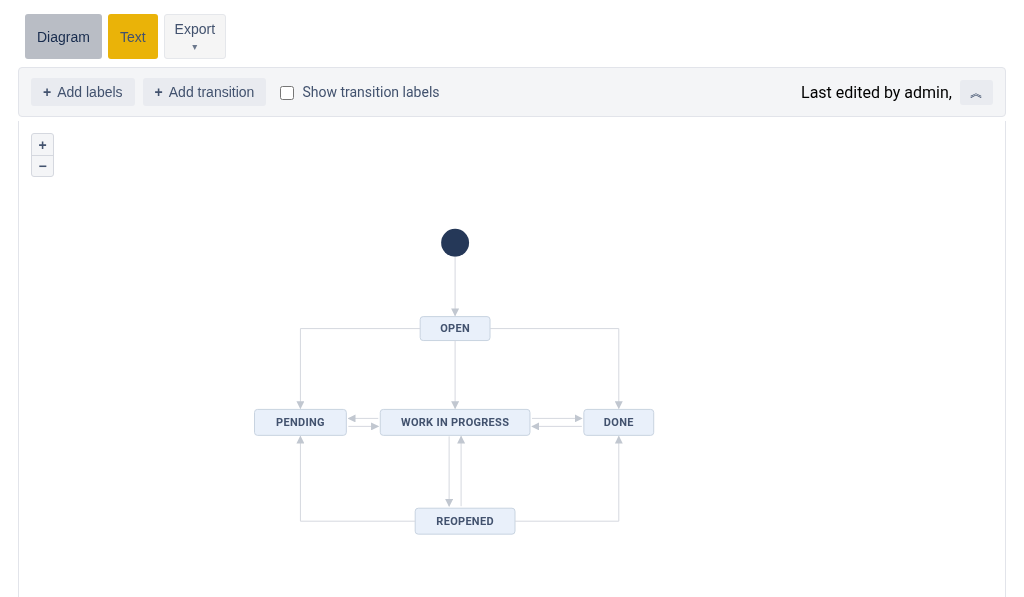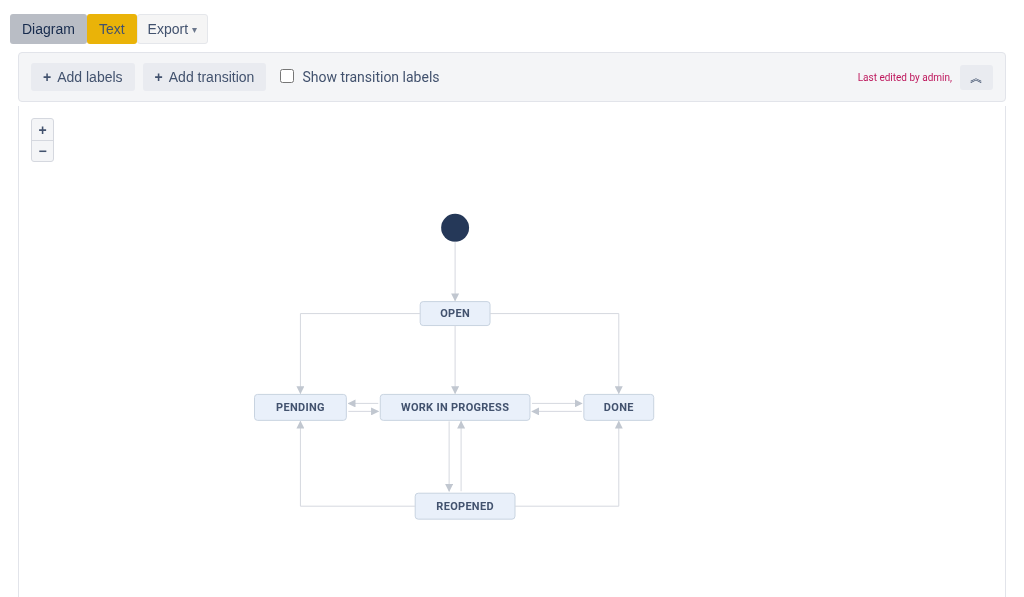--- a/index.html
+++ b/index.html
@@ -10,21 +10,22 @@
     body {
       font-family: -apple-system, BlinkMacSystemFont, "Segoe UI", Roboto, Helvetica, Arial, sans-serif;
       background: #fff;
       color: #172b4d;
       width: 1024px;
       height: 597px;
       overflow: hidden;
     }
     .top-tabs {
       display: flex;
-      padding: 14px 18px 8px 10px;
+      gap: 6px;
+      padding: 14px 18px 8px 25px;
     }
     .tab-btn {
       padding: 6px 12px;
       border-radius: 3px;
       background: #eab308;
       border: none;
       font-size: 14px;
       color: #42526e;
       cursor: pointer;
     }
@@ -36,20 +37,21 @@
       padding: 6px 10px;
       border-radius: 3px;
       background: #f5f5f5;
       border: 1px solid #e5e7eb;
       font-size: 14px;
       color: #42526e;
       cursor: pointer;
       display: inline-flex;
       align-items: center;
       gap: 4px;
+      flex-direction: column;
     }
     .export-btn .caret {
       font-size: 10px;
       color: #6b778c;
     }
     .toolbar {
       margin: 0 18px;
       border: 1px solid #e2e4ea;
       border-radius: 4px;
       background: #f4f5f7;
@@ -73,36 +75,36 @@
       padding: 6px 12px;
       font-size: 14px;
       color: #42526e;
       cursor: pointer;
     }
     .tb-btn .plus {
       font-weight: bold;
     }
     .checkbox-wrap {
       display: inline-flex;
-      align-items: flex-start;
+      align-items: flex-end;
       gap: 8px;
       margin-left: 6px;
       color: #42526e;
       font-size: 14px;
     }
     .checkbox-wrap input {
       width: 14px;
       height: 14px;
     }
     .toolbar-spacer {
       flex: 1;
     }
     .last-edited {
-      font-size: 10px;
-      color: #be185d;
+      font-size: 16px;
+      color: #000000;
     }
     .collapse-btn {
       background: #e9ebf0;
       border: none;
       border-radius: 3px;
       padding: 6px 10px;
       cursor: pointer;
       color: #42526e;
       font-size: 13px;
       line-height: 1;

